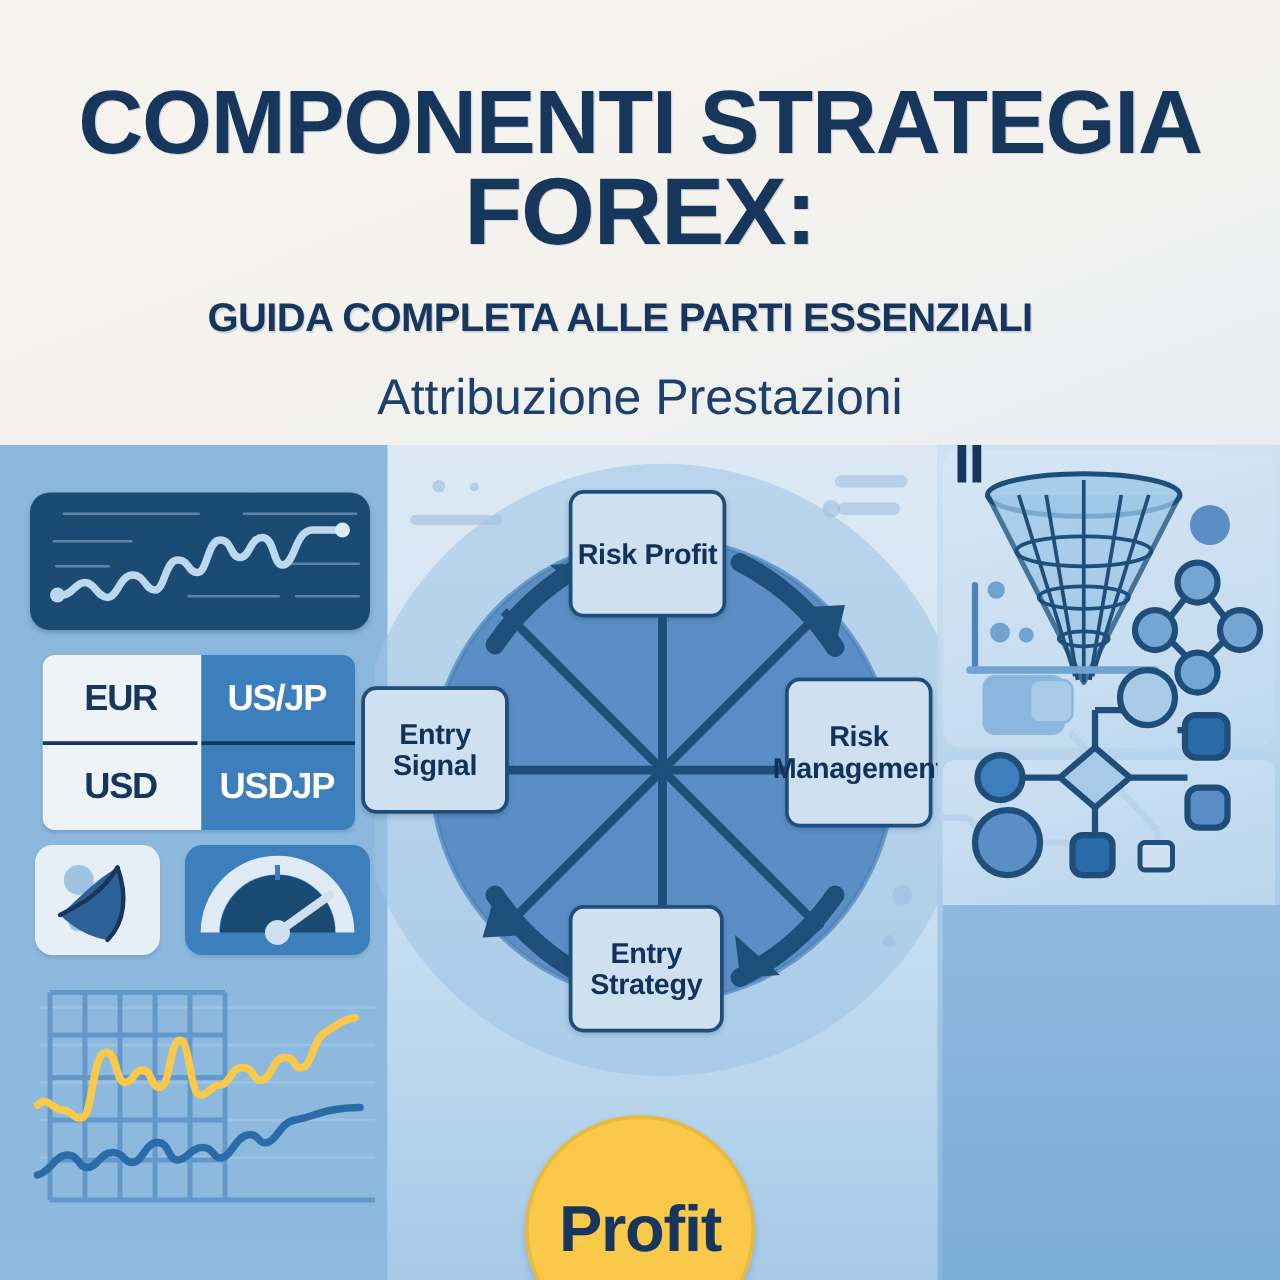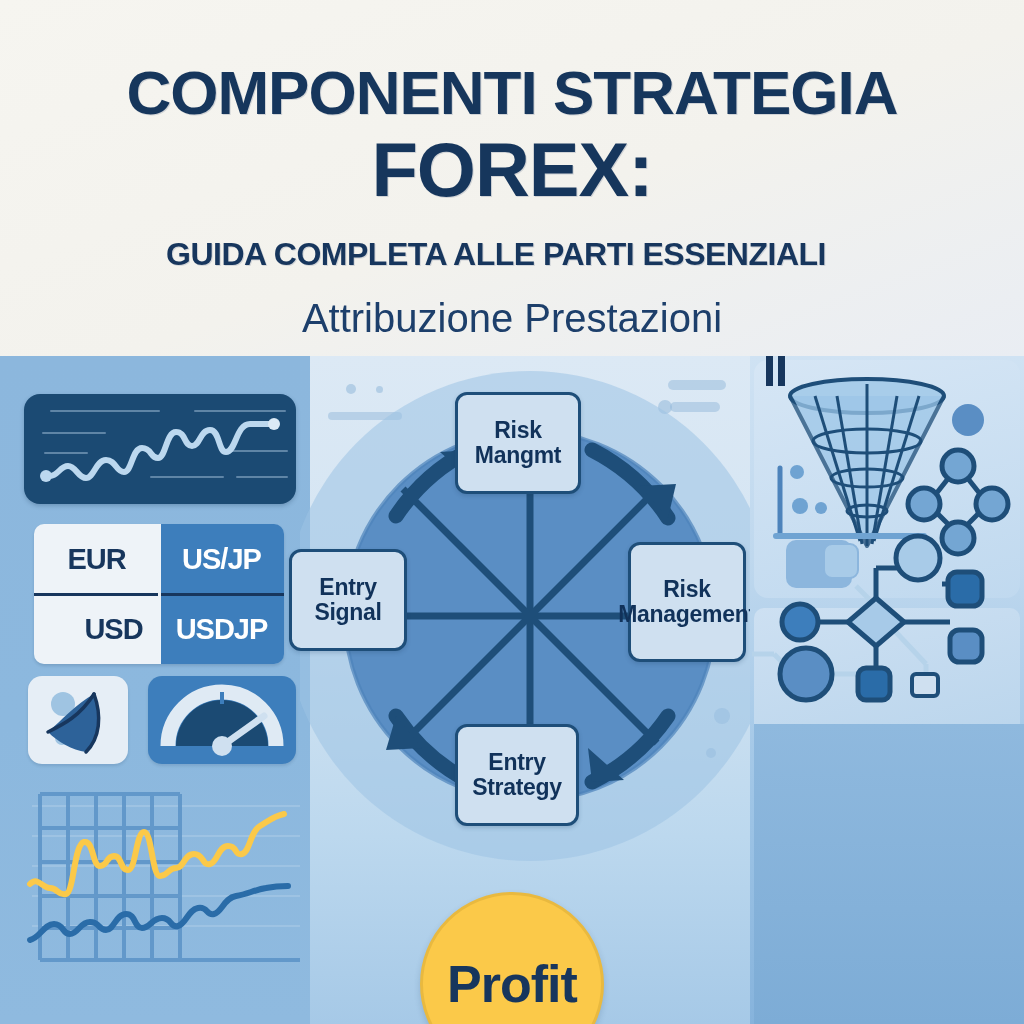--- a/index.html
+++ b/index.html
@@ -12,21 +12,21 @@
   #canvas{position:relative;width:1024px;height:1024px;overflow:hidden;}
 
   
   .header{
     position:absolute;left:0;top:0;width:1024px;height:356px;
     background:linear-gradient(160deg,#f6f5f0 0%,#f3f2ed 55%,#e9edf3 100%);
     text-align:center;
   }
   .t-line1{
     position:absolute;left:0;top:62px;width:1024px;
-    font-size:62px;font-weight:bold;letter-spacing:-1px;
+    font-size:72px;font-weight:bold;letter-spacing:-1px;
     color:#16365c;line-height:1;white-space:nowrap;
     text-shadow:1px 1px 0 rgba(180,185,195,.55);
   }
   .t-line2{
     position:absolute;left:0;top:132px;width:1024px;
     font-size:76px;font-weight:bold;letter-spacing:-1px;
     color:#16365c;line-height:1;
     text-shadow:1px 1px 0 rgba(180,185,195,.55);
   }
   .t-line3{
@@ -161,21 +161,21 @@
                    C142,64 142,38 152,38 C162,38 160,52 168,52 C176,52 176,36 186,36
                    C196,36 194,58 202,58 C212,58 212,30 226,30 L246,30" fill="none" stroke="#bcd8ef" stroke-width="6" stroke-linecap="round" stroke-linejoin="round"></path>
           <circle cx="22" cy="82" r="6" fill="#bcd8ef"></circle>
           <circle cx="250" cy="30" r="6" fill="#dceaf6"></circle>
         </svg>
       </div>
 
       <div class="cur-grid">
         <div class="cur-cell cur-light" style="left:0;top:0;">EUR</div>
         <div class="cur-cell cur-dark" style="left:125px;top:0;">US/JP</div>
-        <div class="cur-cell cur-light" style="left:0;top:70px;padding-left:17px;">USD</div>
+        <div class="cur-cell cur-light" style="left:0;top:70px;">USD</div>
         <div class="cur-cell cur-dark" style="left:125px;top:70px;">USDJP</div>
         <div class="cur-div-h"></div>
         <div class="cur-div-v"></div>
       </div>
 
       <div class="icon-tile icon-tile-light" style="left:28px;top:320px;width:100px;height:88px;">
         <svg width="100" height="88" viewBox="0 0 100 88">
           <circle cx="35" cy="28" r="12" fill="#9fc4e2"></circle>
           <circle cx="34" cy="62" r="7" fill="#9fc4e2"></circle>
           <path d="M20,56 C34,44 48,28 66,18 C74,40 72,62 58,76 C44,74 30,66 20,56 Z" fill="#2d6299"></path>
@@ -261,21 +261,21 @@
       </g>
       <g fill="#1e4e79">
         <polygon points="170,84 140,86 176,118"></polygon>
         <polygon points="368,152 340,120 376,118"></polygon>
         <polygon points="292,416 324,414 288,382"></polygon>
         <polygon points="96,350 122,382 86,384"></polygon>
       </g>
     </svg>
 
     <div class="node-box" style="left:455px;top:36px;width:120px;height:96px;">
-      <span>Risk Mangmt</span>
+      <span>Risk Profit</span>
     </div>
     <div class="node-box" style="left:289px;top:193px;width:112px;height:96px;">
       <span>Entry Signal</span>
     </div>
     <div class="node-box" style="left:628px;top:186px;width:112px;height:114px;">
       <span>Risk Management</span>
     </div>
     <div class="node-box" style="left:455px;top:368px;width:118px;height:96px;">
       <span>Entry Strategy</span>
     </div>

